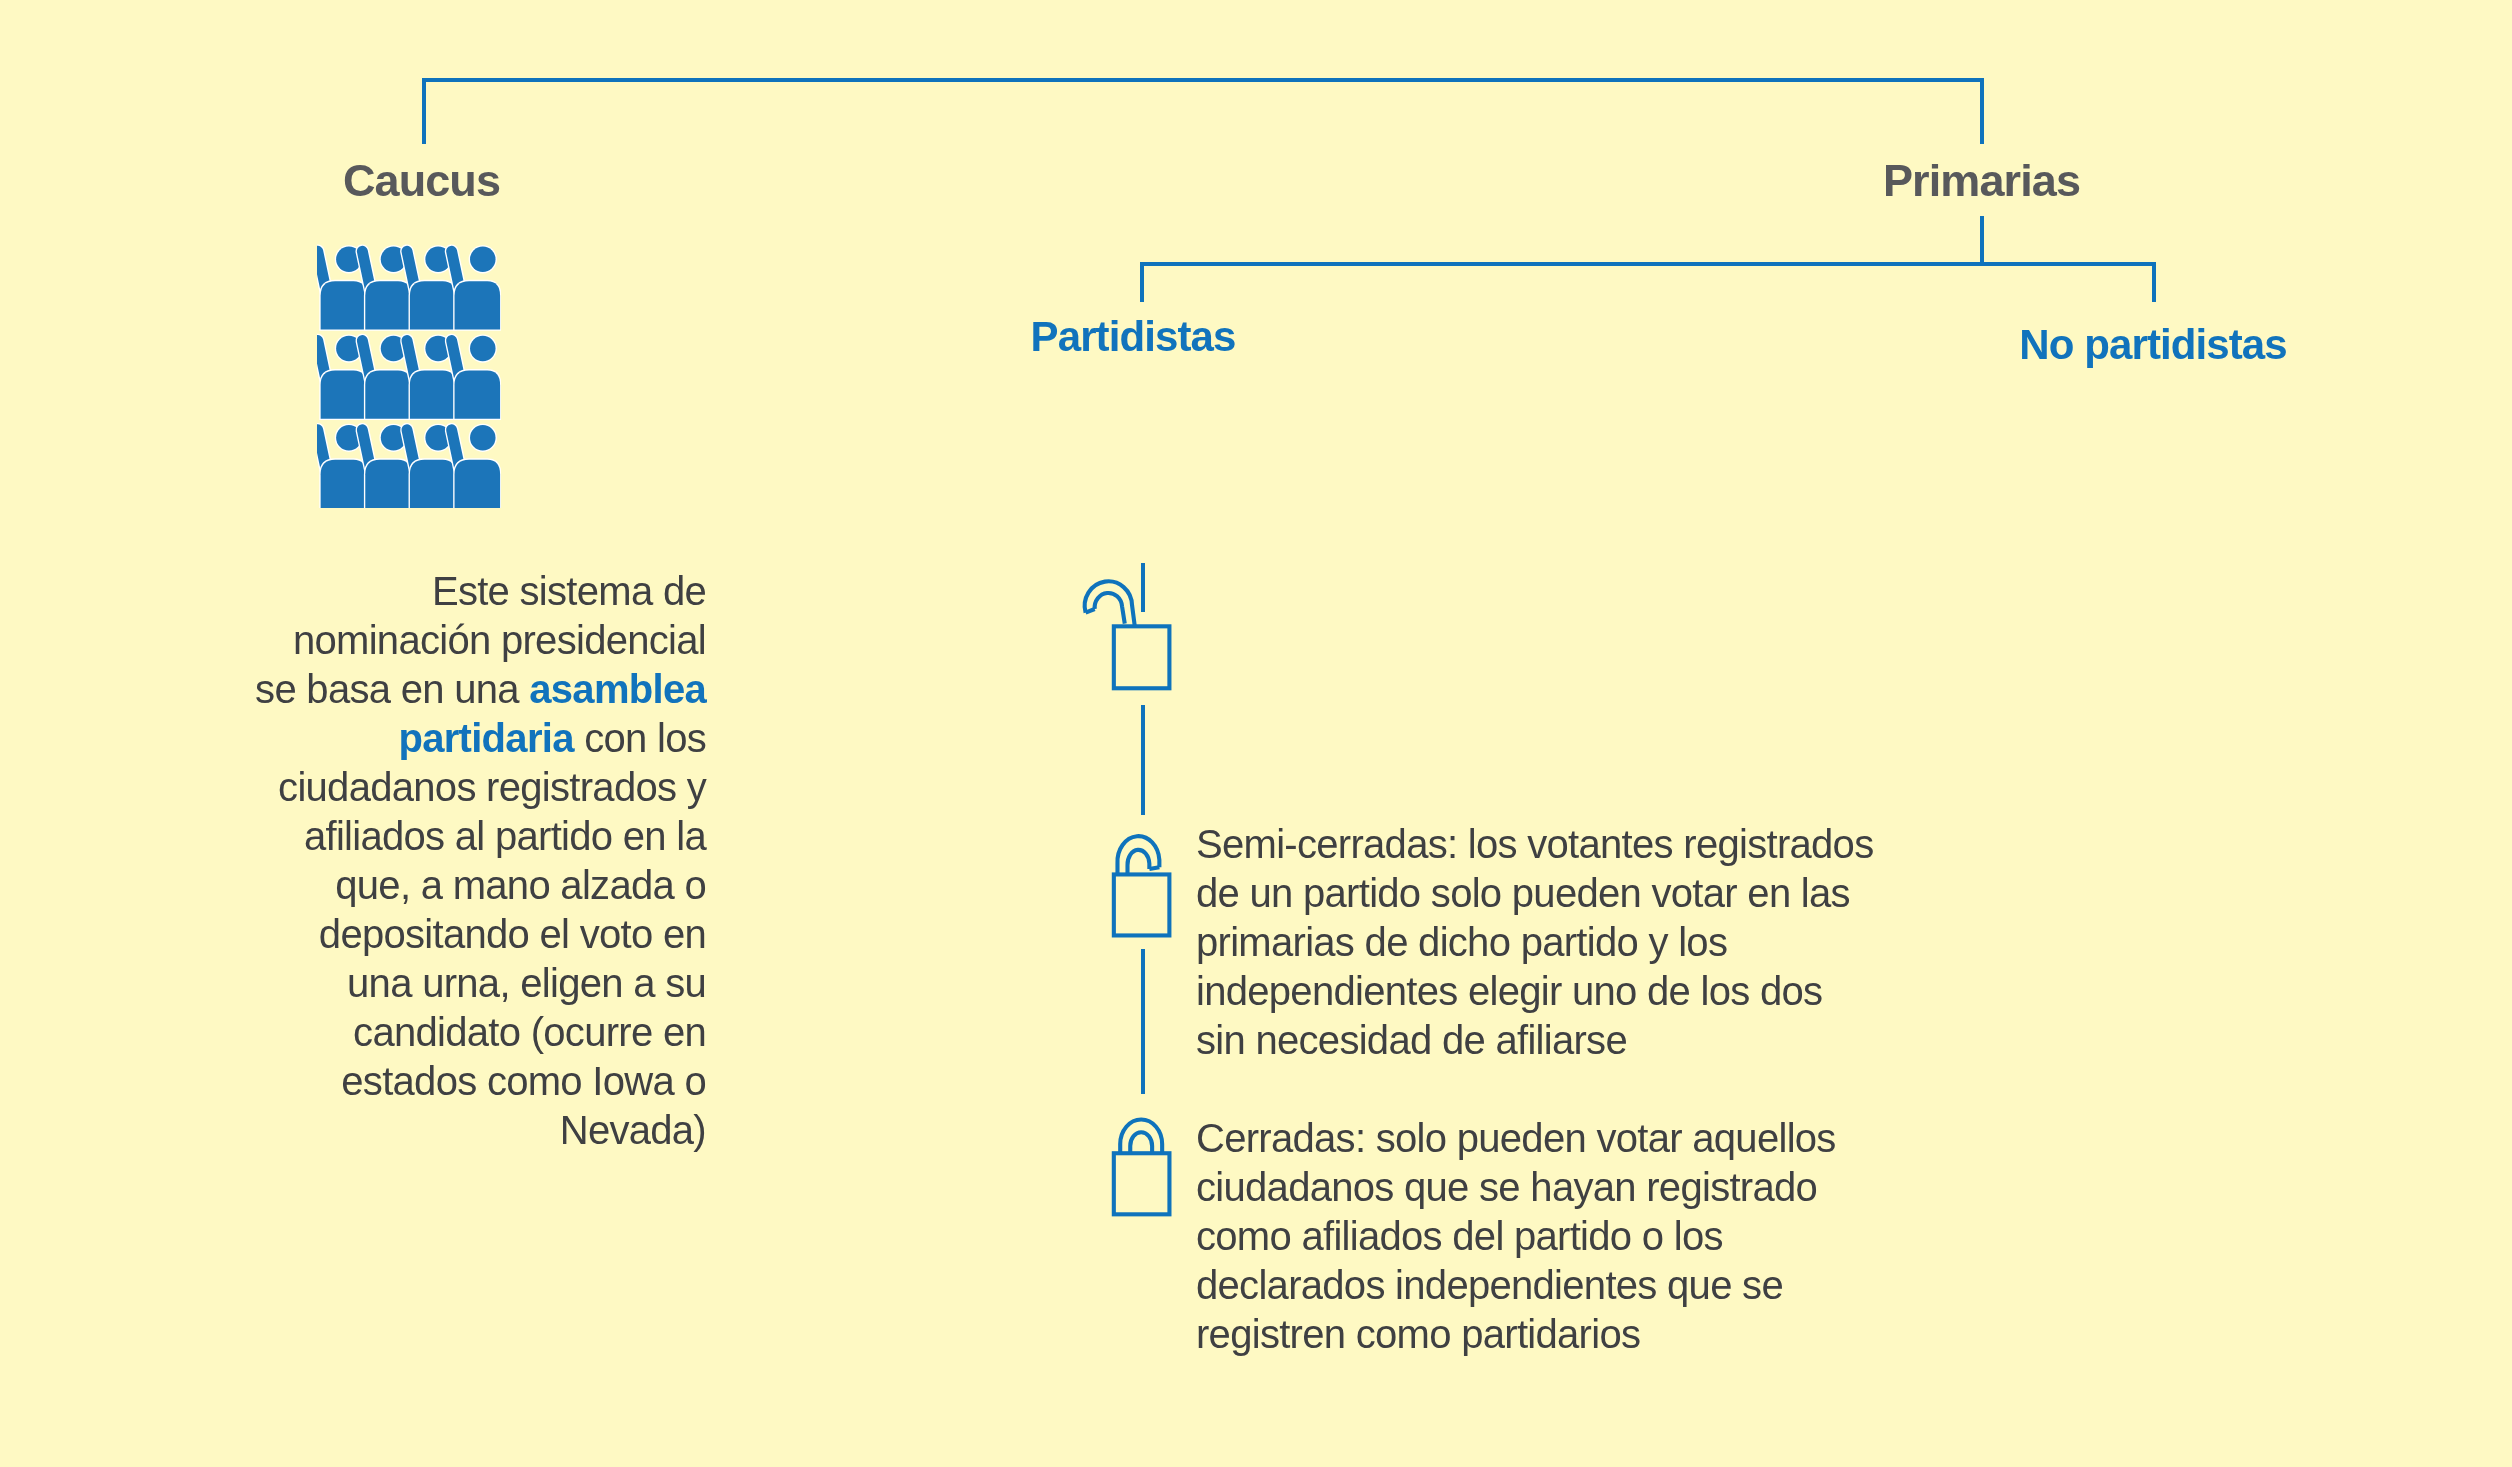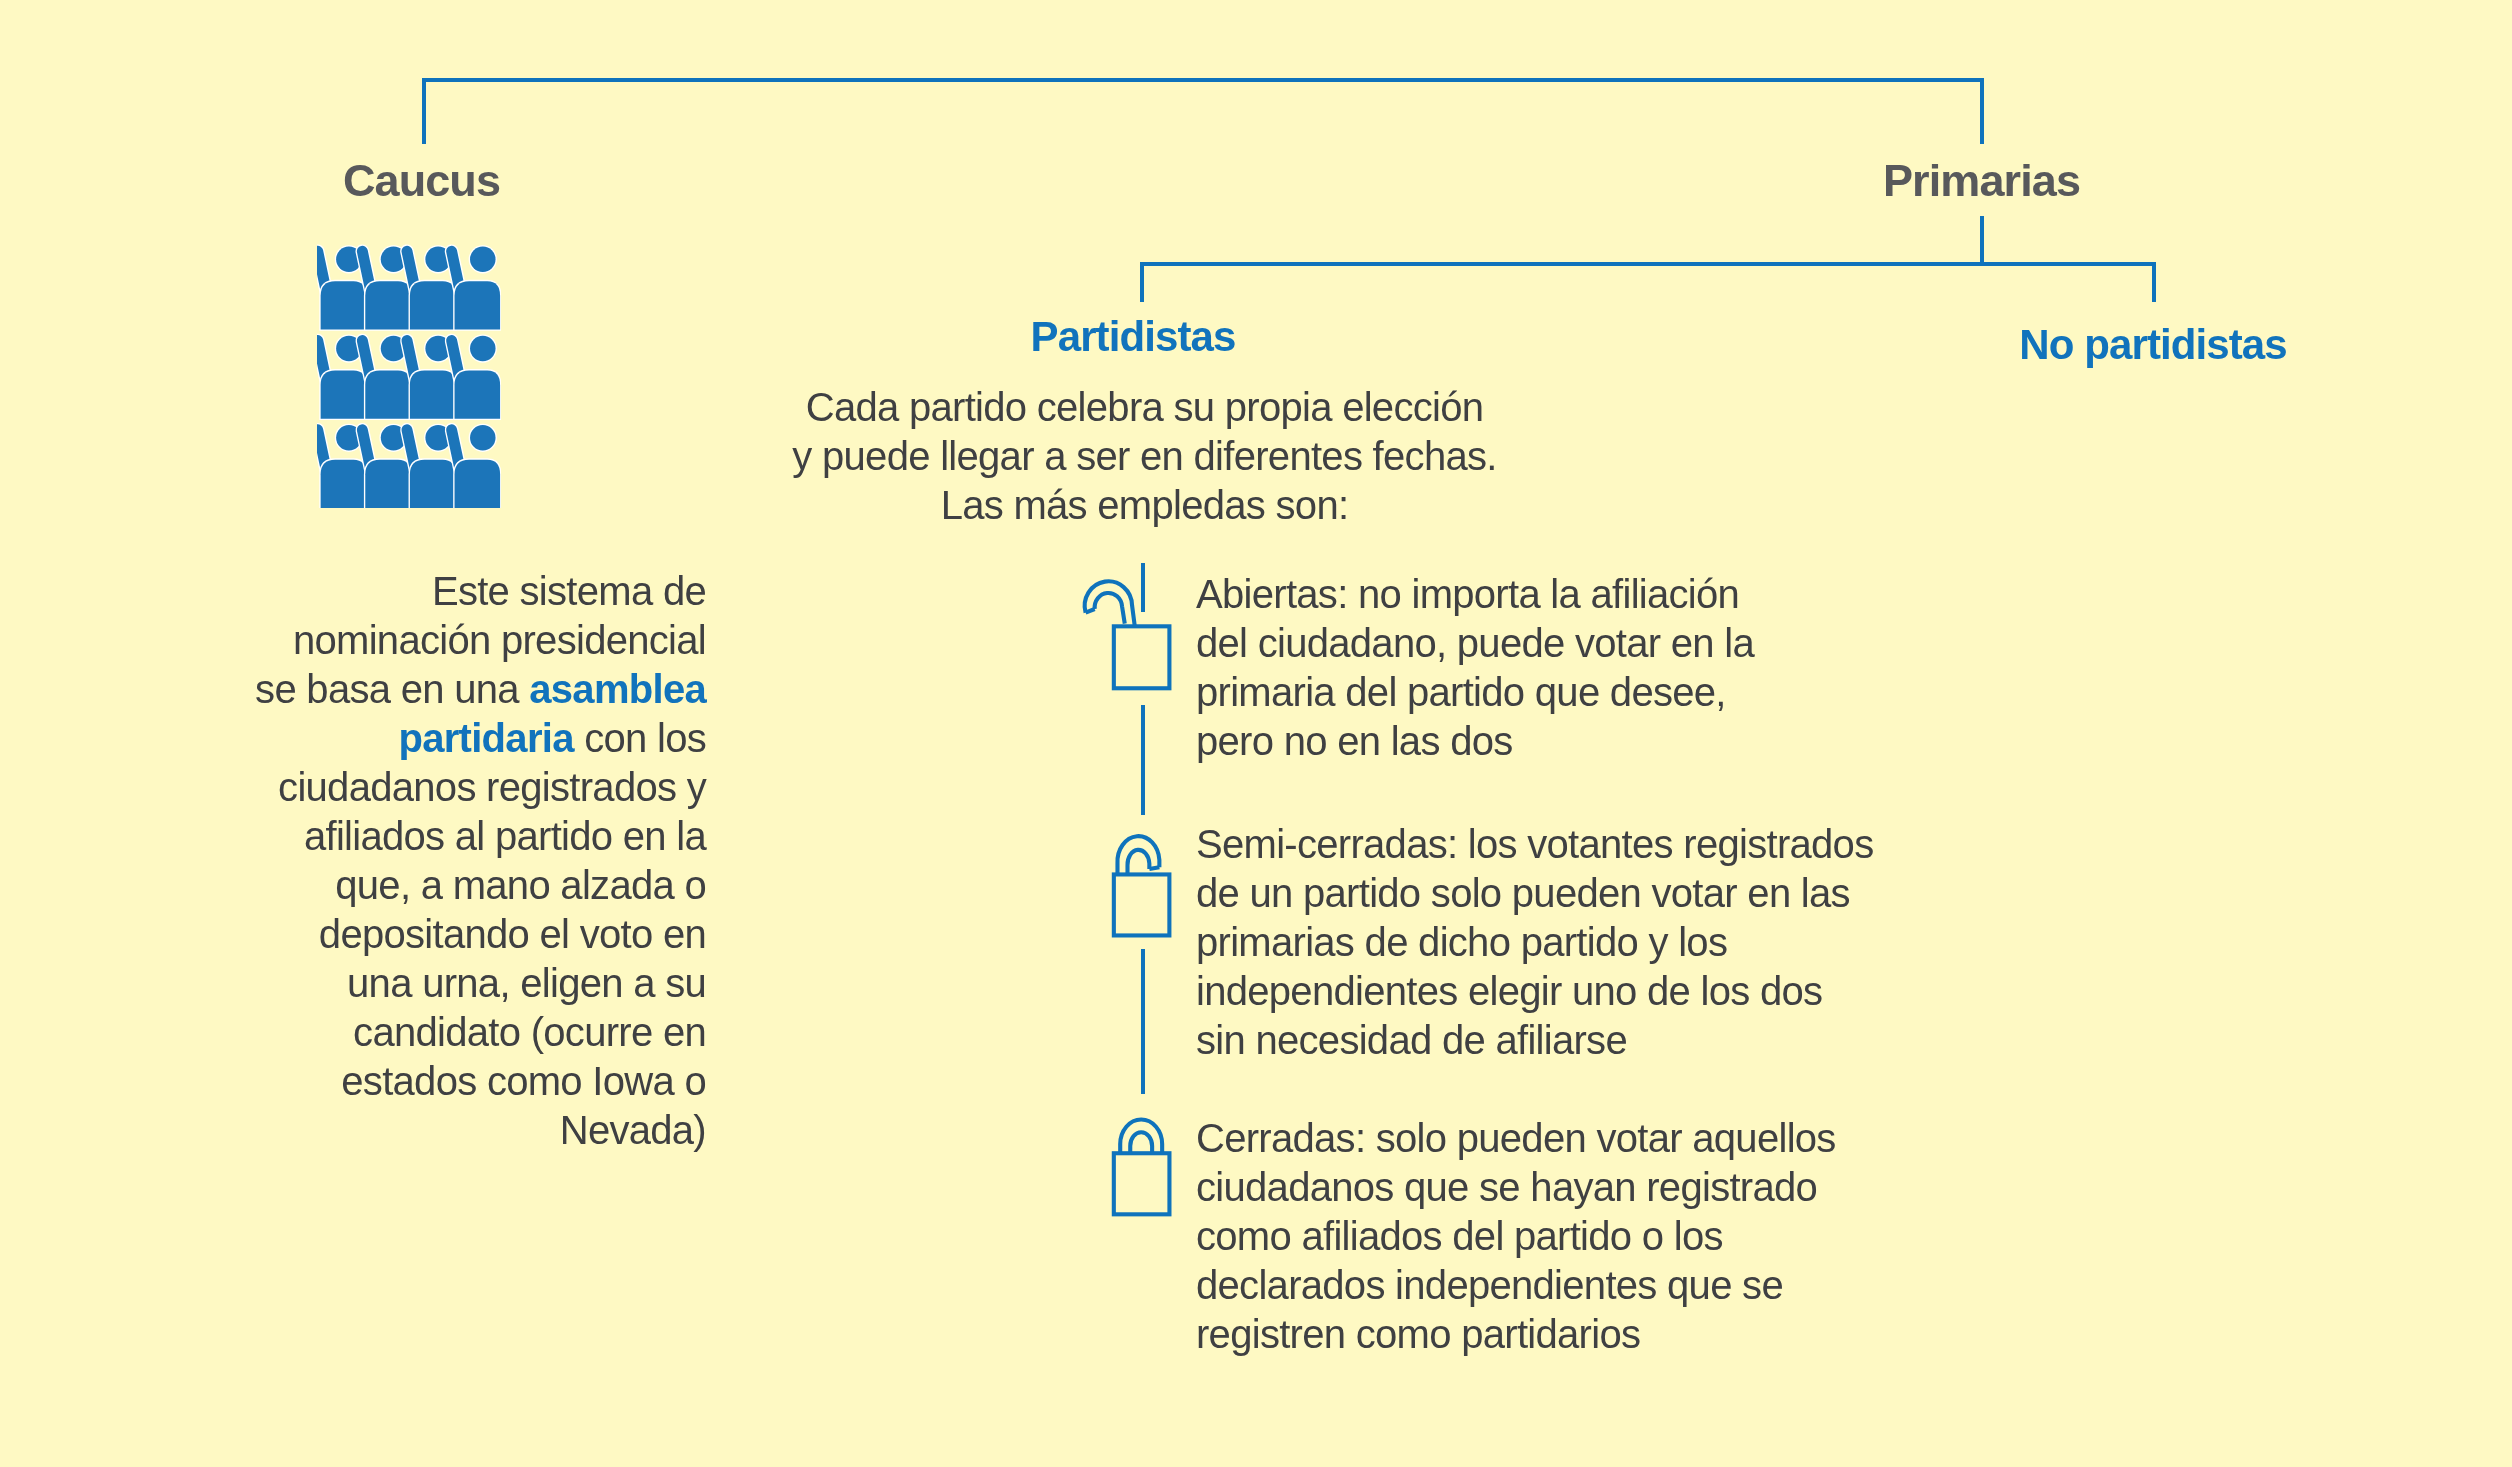--- a/index.html
+++ b/index.html
@@ -74,38 +74,31 @@
 afiliados al partido en la
 que, a mano alzada o
 depositando el voto en
 una urna, eligen a su
 candidato (ocurre en
 estados como Iowa o
 Nevada)</span>
   </div>
 
   <div class="subheading" style="left:987px;top:313px;">Partidistas</div>
-  <div class="body-text centered" style="left:789px;top:383px;width:711px;">Cada partido celebra su propia elección
-y puede llegar a ser en diferentes fechas.
-Las más empledas son:</div>
 
   <div class="line vline" style="left:1141px;top:563px;height:49px;"></div>
   <div class="line vline" style="left:1141px;top:705px;height:110px;"></div>
   <div class="line vline" style="left:1141px;top:949px;height:145px;"></div>
 
   <svg class="lock" style="left:1080px;top:558px;" width="95" height="133" viewBox="0 0 104 146">
     <rect x="37" y="75" width="61" height="68"></rect>
     <path d="M6 60 A26 27 0 1 1 57 52 L60 75"></path>
     <path d="M16 56 A14 15 0 1 1 46 53 L49 72"></path>
     <path d="M6 60 L16 56"></path>
   </svg>
-  <div class="body-text" style="left:1196px;top:570px;width:747px;">Abiertas: no importa la afiliación
-del ciudadano, puede votar en la
-primaria del partido que desee,
-pero no en las dos</div>
 
   <svg class="lock" style="left:1080px;top:818px;" width="95" height="122" viewBox="0 0 104 134">
     <rect x="37" y="62" width="61" height="67"></rect>
     <path d="M41 62 V50 A23 28 0 0 1 87 46 V54"></path>
     <path d="M52 62 V52 A12 16 0 0 1 76 50 V56"></path>
     <path d="M87 54 L76 56"></path>
   </svg>
   <div class="body-text" style="left:1196px;top:820px;width:765px;">Semi-cerradas: los votantes registrados
 de un partido solo pueden votar en las
 primarias de dicho partido y los

